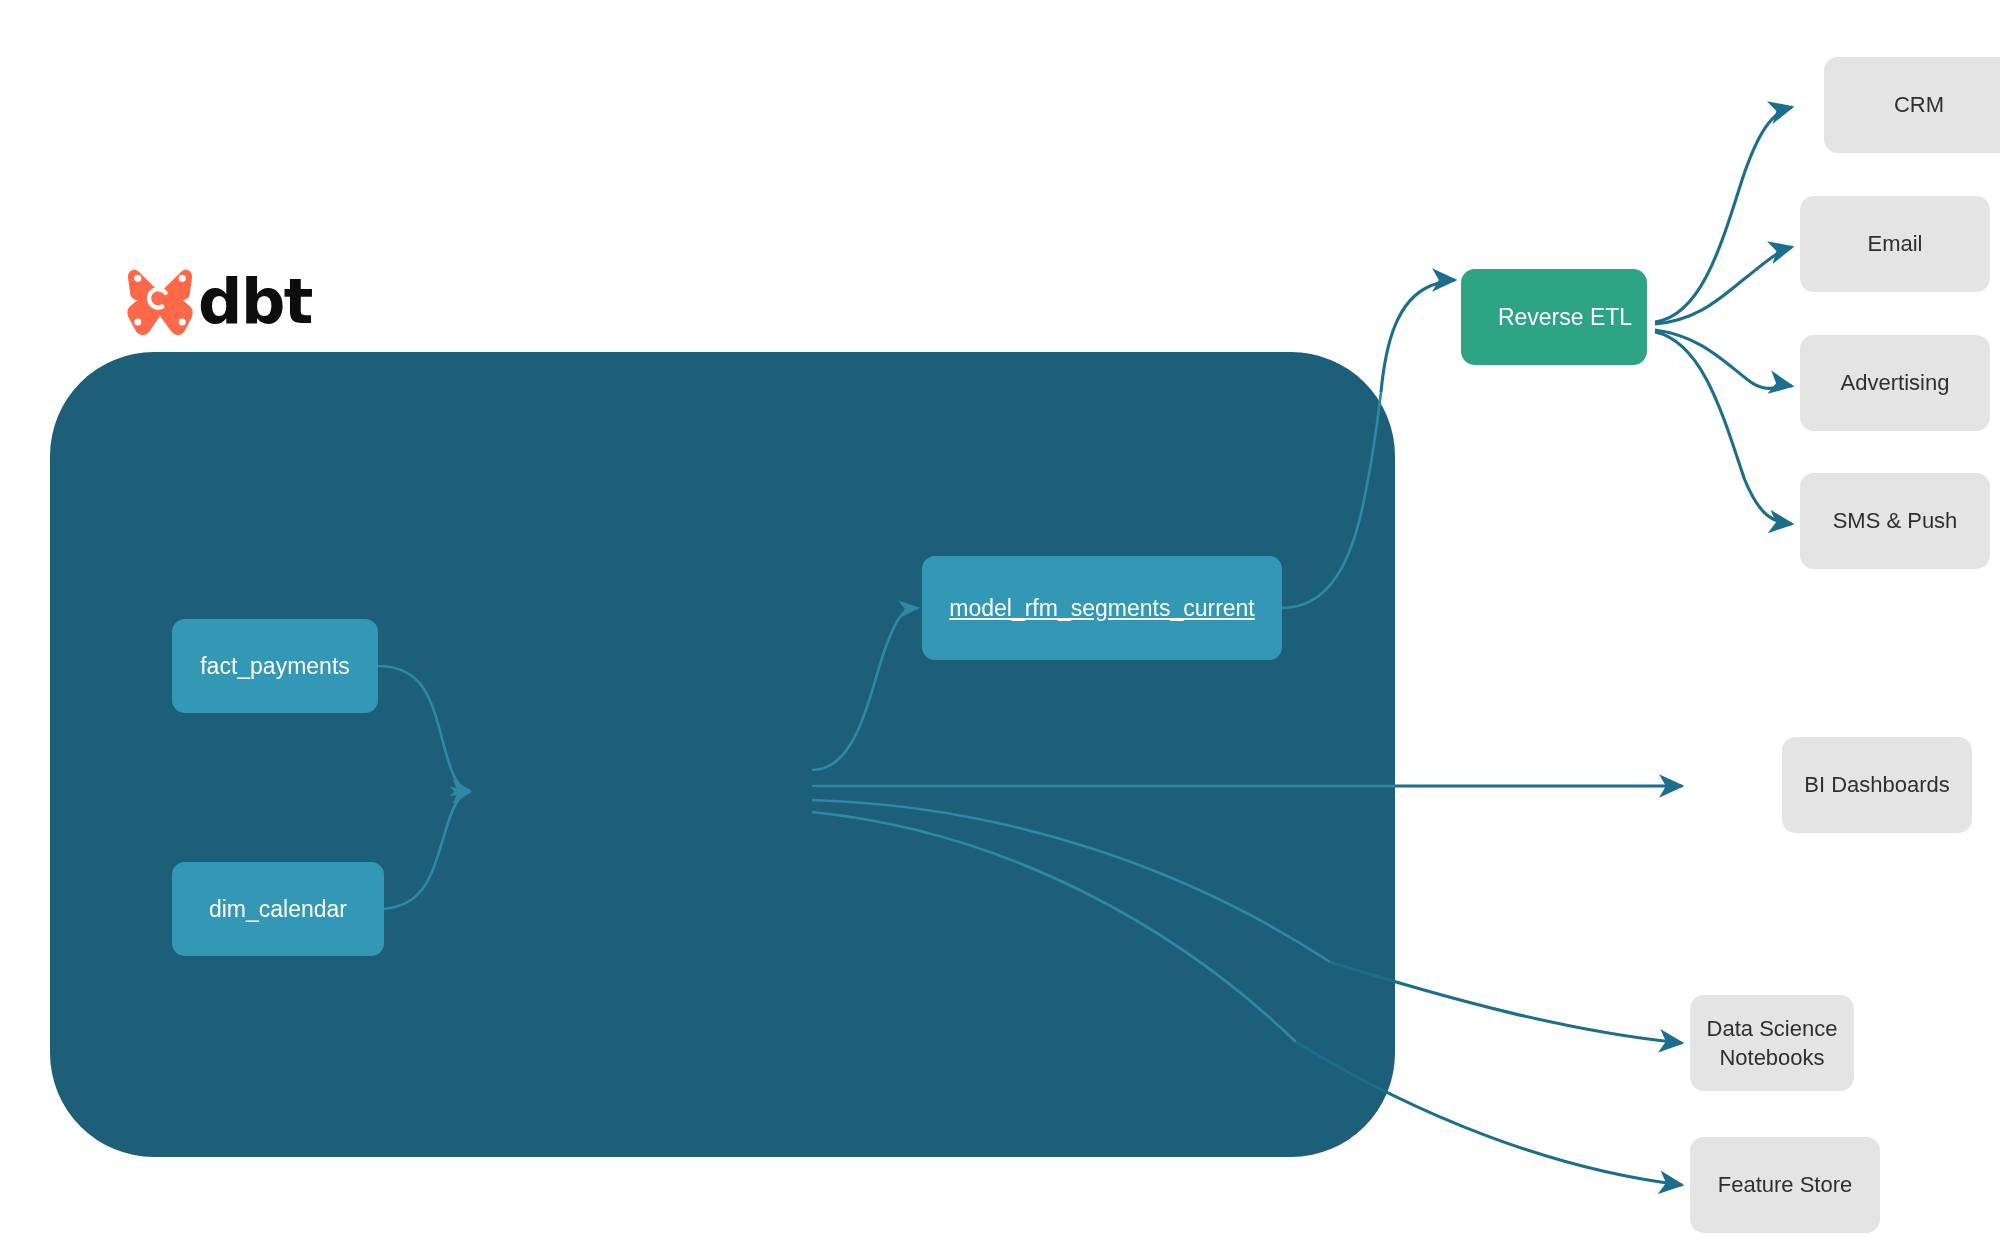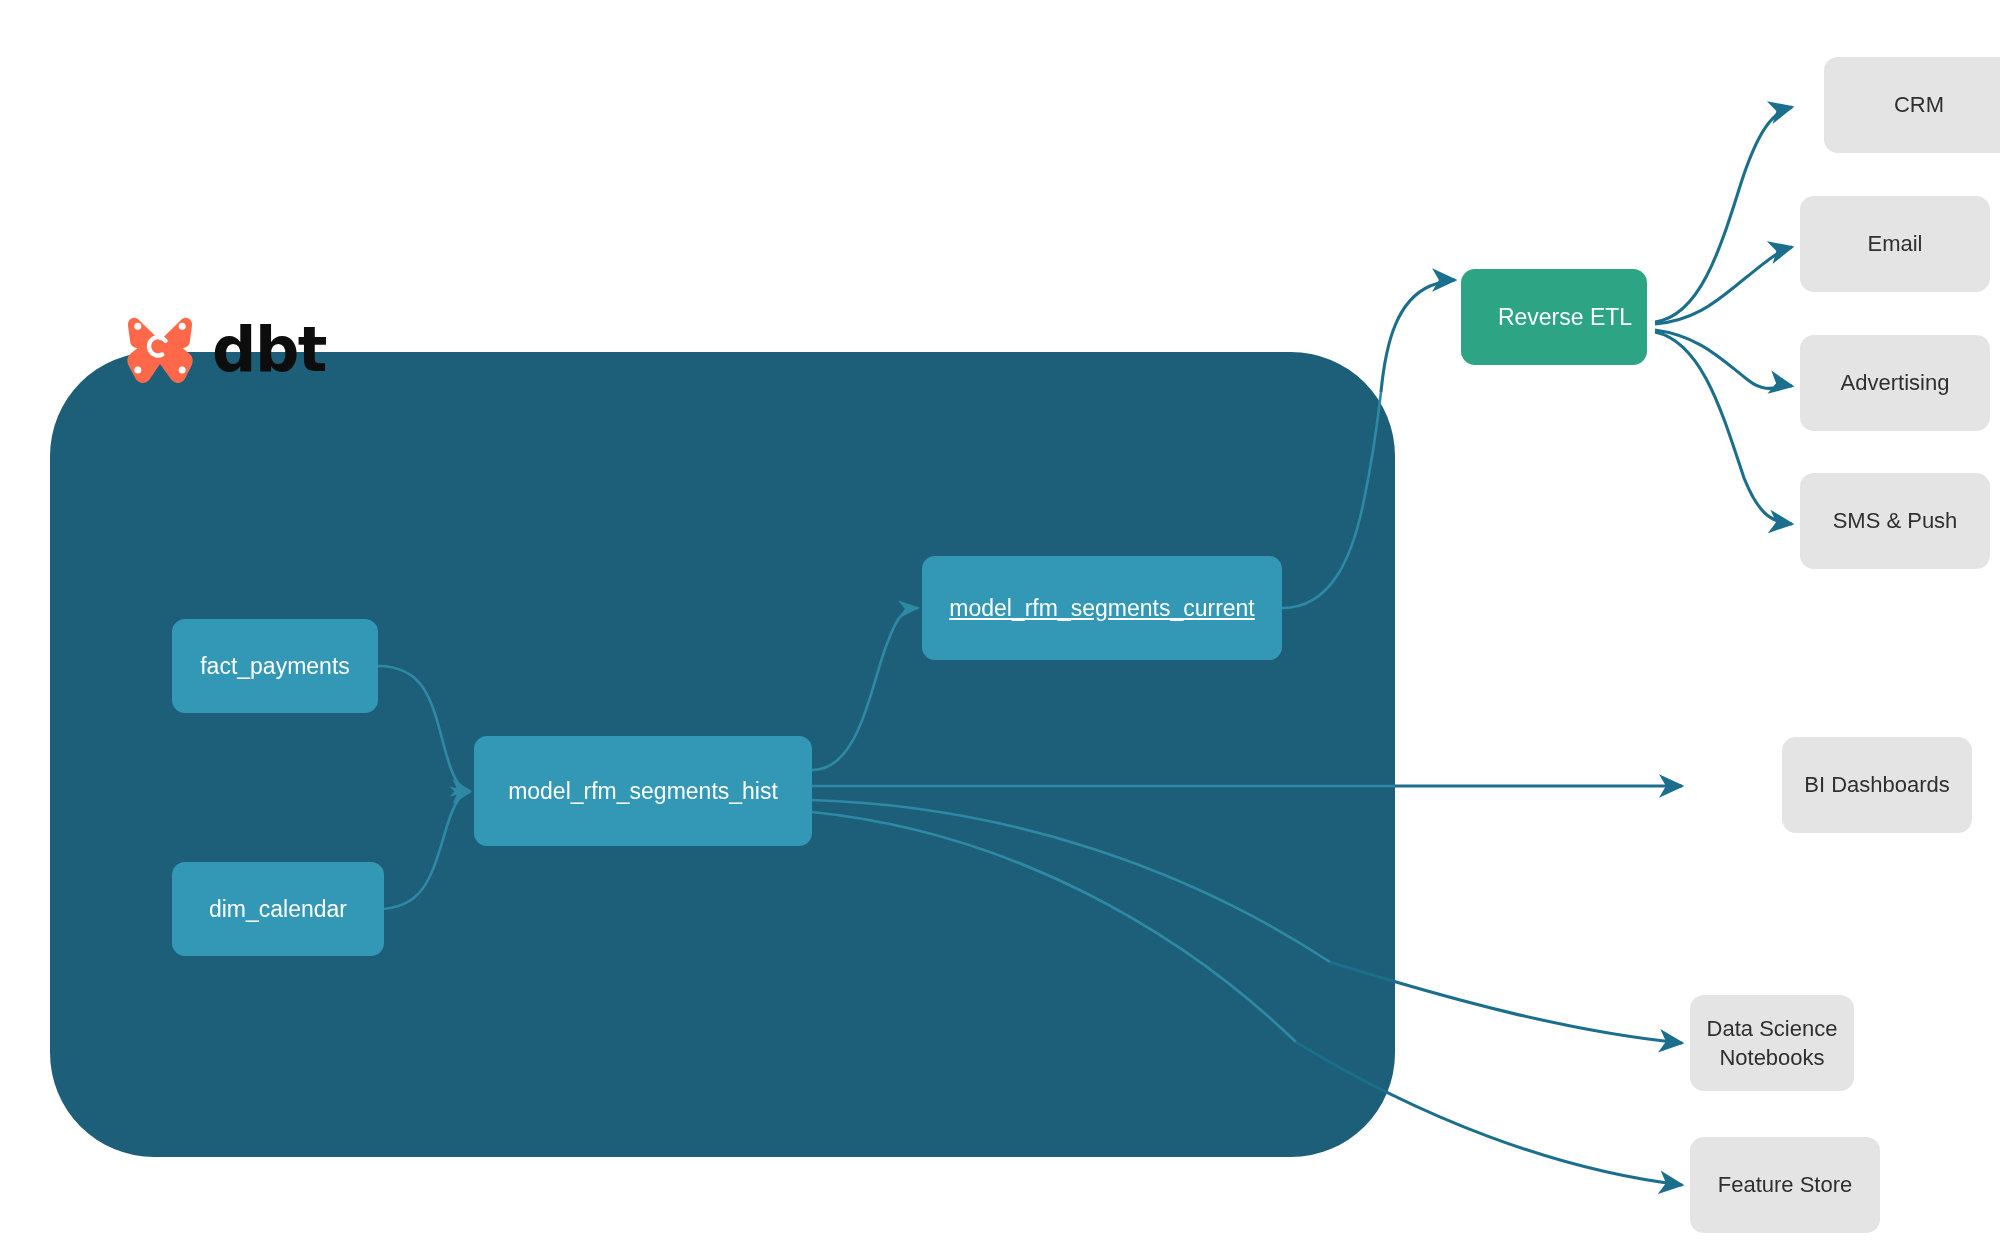--- a/index.html
+++ b/index.html
@@ -24,22 +24,20 @@
     pointer-events: none;
   }
 
   
   #brand {
     position: absolute;
     left: 122px;
     top: 262px;
     display: flex;
     align-items: center;
-    gap: 14px;
-    margin-top: 48px;
   }
   #brand .wordmark {
     font-family: "DejaVu Sans", sans-serif;
     font-size: 62px;
     font-weight: 700;
     color: #0d0d0d;
     letter-spacing: -1.5px;
     line-height: 1;
   }
 
@@ -161,21 +159,20 @@
         <circle cx="15.8" cy="60.0" r="3.5" fill="#ffffff"></circle>
         <circle cx="60.2" cy="60.0" r="3.5" fill="#ffffff"></circle>
         <path d="M43.5 30.8 A9.2 9.2 0 1 0 40.2 44.6" fill="none" stroke="#ffffff" stroke-width="4.4" stroke-linecap="round"></path>
       </svg>
     </span>
     <span class="wordmark">dbt</span>
   </div>
 
   <div class="node node-model" id="n-fact">fact_payments</div>
   <div class="node node-model" id="n-dim">dim_calendar</div>
-  <div class="node node-model" id="n-hist">model_rfm_segments_hist</div>
   <div class="node node-model" id="n-current">model_rfm_segments_current</div>
 
   <div class="node node-reverse" id="n-retl">Reverse ETL</div>
 
   <div class="node node-dest" id="n-crm">CRM</div>
   <div class="node node-dest" id="n-email">Email</div>
   <div class="node node-dest" id="n-ads">Advertising</div>
   <div class="node node-dest" id="n-sms">SMS &amp; Push</div>
   <div class="node node-dest" id="n-bi">BI Dashboards</div>
   <div class="node node-dest" id="n-ds">

